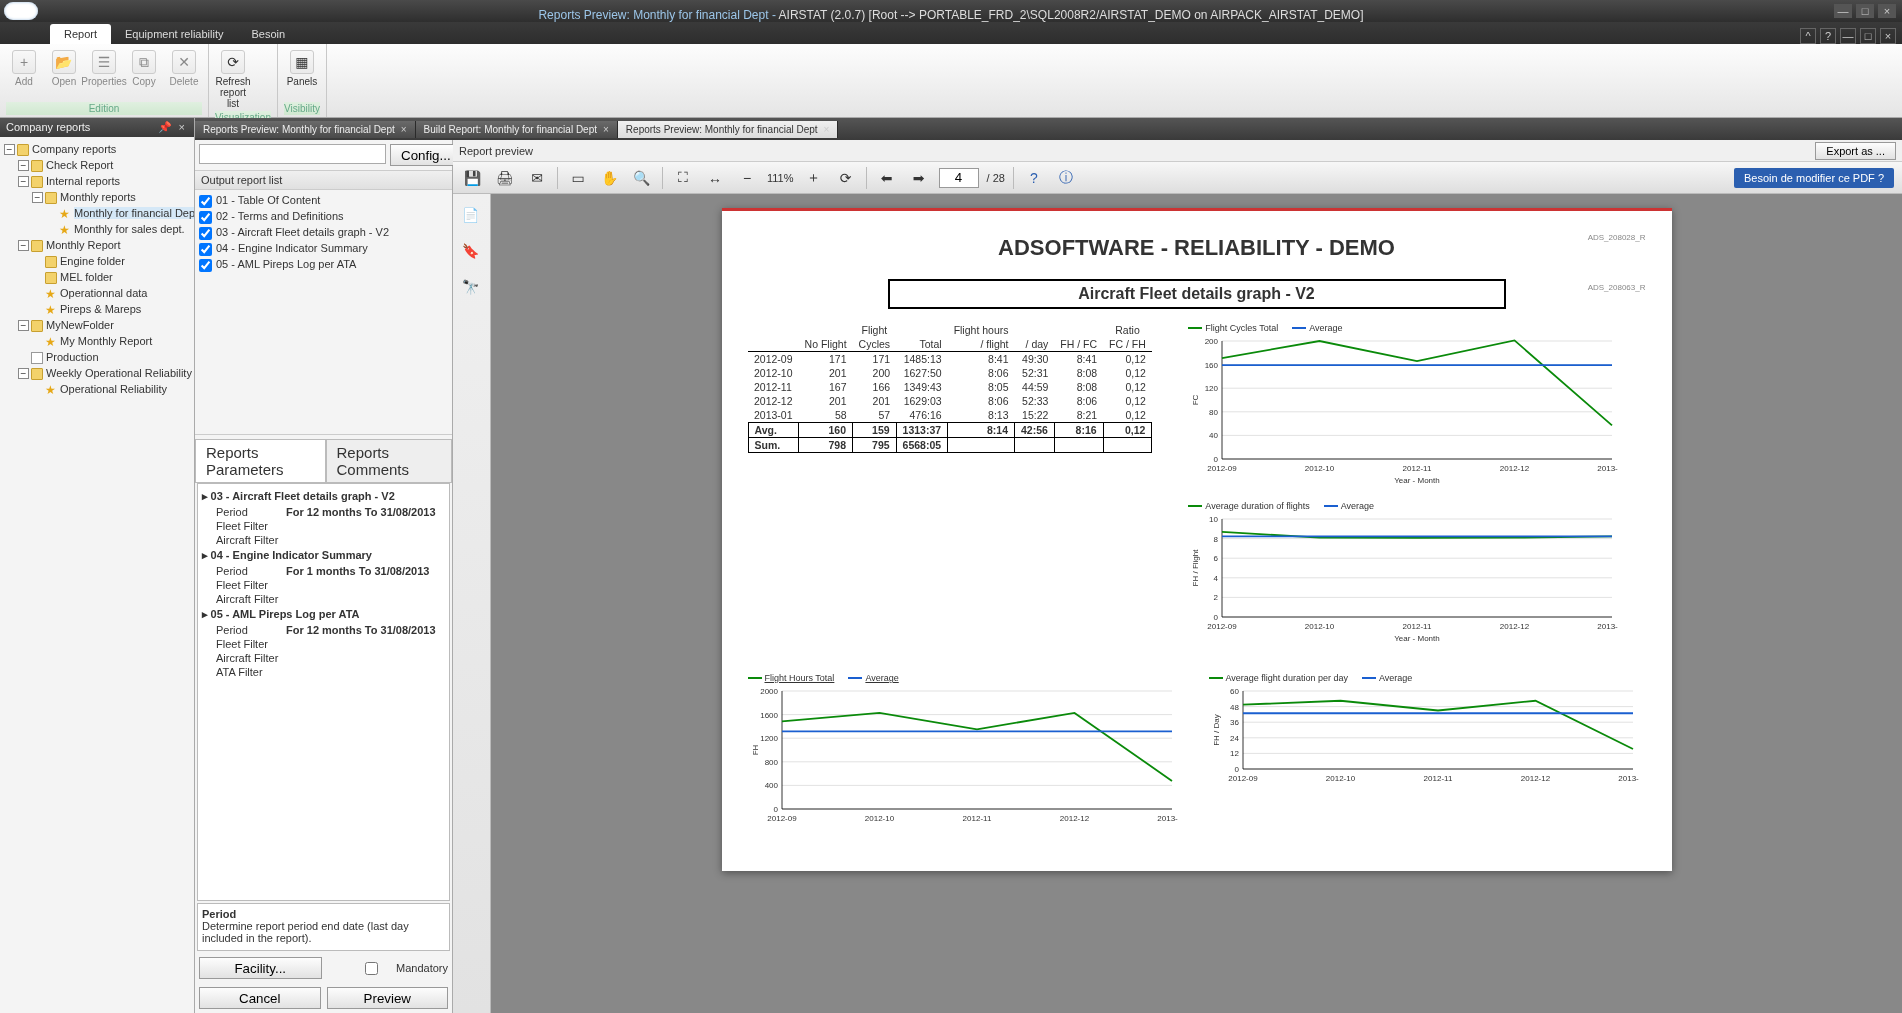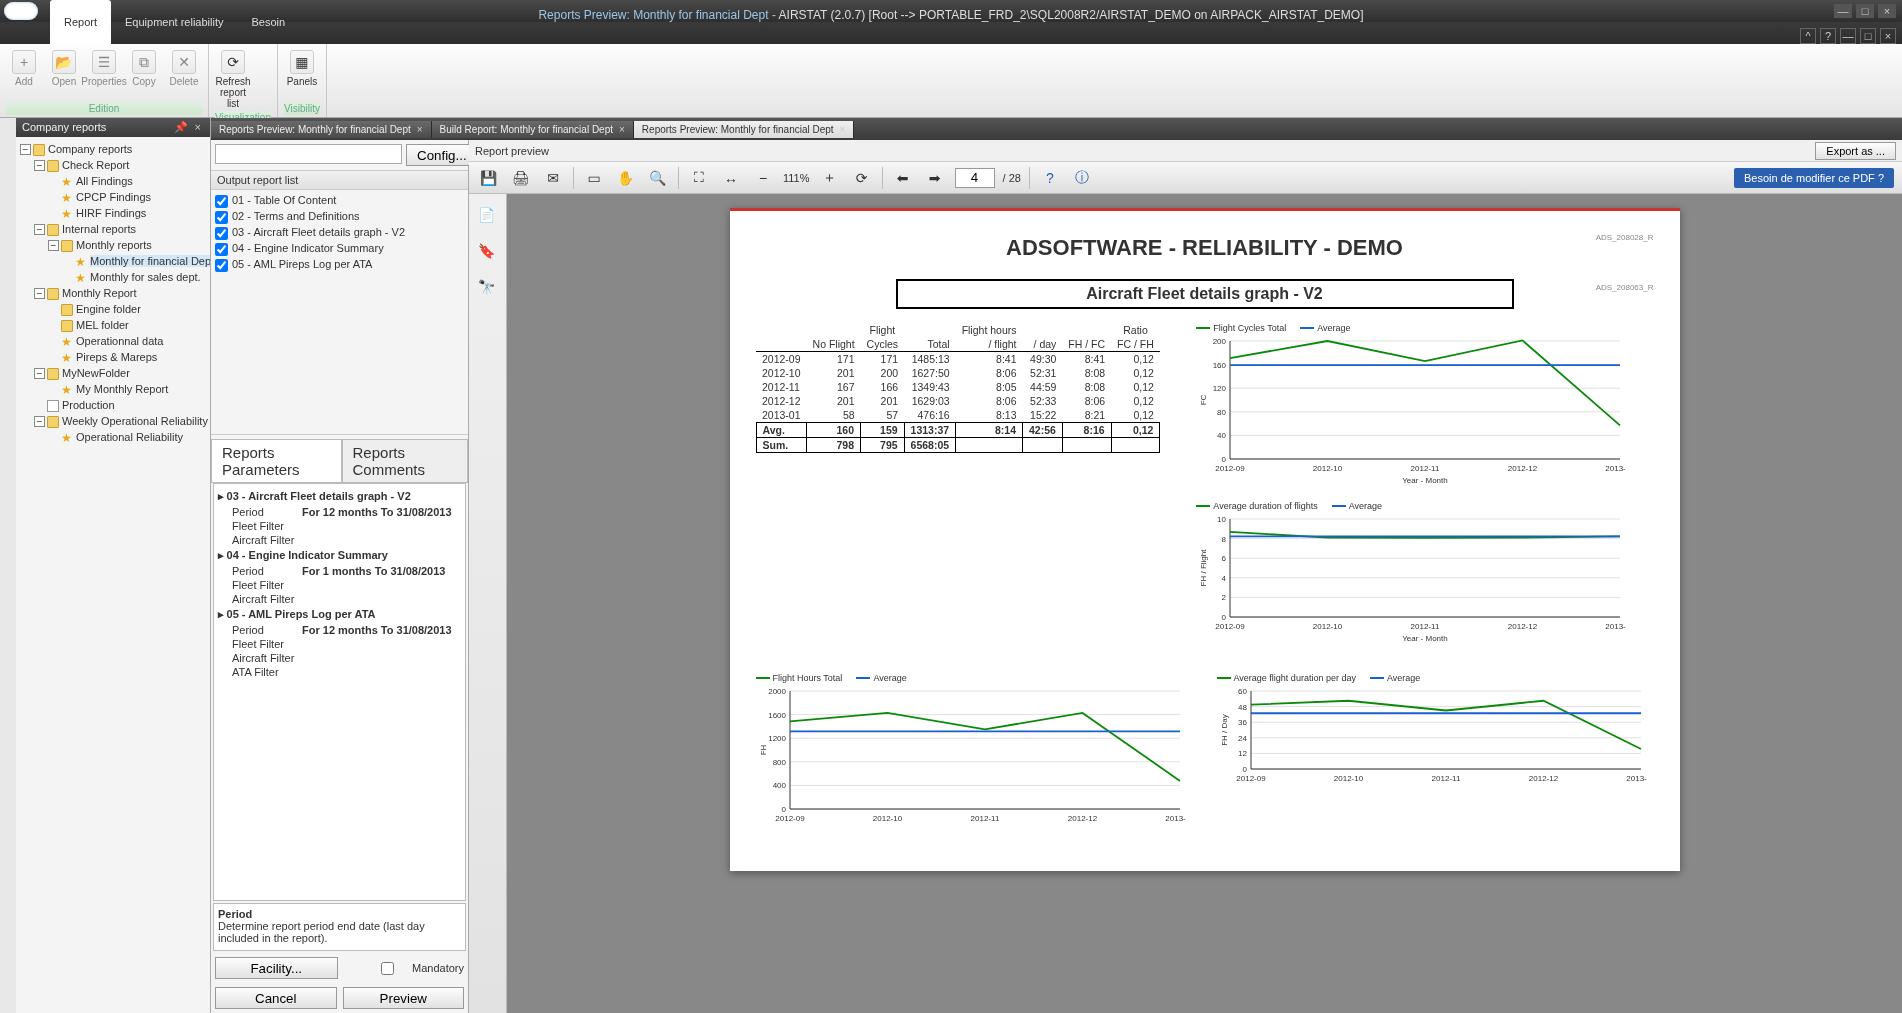--- a/index.html
+++ b/index.html
@@ -6,35 +6,35 @@
 body { background: #e8e8e8; width: 1902px; height: 1013px; overflow: hidden; font-size: 11px; color: #333; }
 
 .titlebar { height: 22px; background: linear-gradient(#4a4a4a,#2e2e2e); display:flex; align-items:center; justify-content:center; position:relative;}
 .titlebar .logo { position:absolute; left:4px; top:2px; width:34px; height:18px; background:#fff; border-radius:10px; box-shadow:inset 0 0 3px #9bd;}
 .titlebar .title-text { color:#9cc6e9; font-size:12px;margin-top:8px; }
 .titlebar .title-text .suffix { color:#ddd; }
 .titlebar .win-controls { position:absolute; right:6px; display:flex; gap:4px; }
 .titlebar .win-controls span { width:18px; height:14px; background:#555; color:#ccc; display:flex; align-items:center; justify-content:center; font-size:11px; cursor:pointer;}
 
 .ribbon-tabs { height:22px; background:linear-gradient(#3a3a3a,#2d2d2d); display:flex; align-items:flex-end; padding-left:50px; gap:0; position:relative;}
-.ribbon-tabs .rtab { padding:16px 14px; color:#ddd; font-size:11px; cursor:pointer; }
+.ribbon-tabs .rtab { padding:4px 14px; color:#ddd; font-size:11px; cursor:pointer; }
 .ribbon-tabs .rtab.active { background:#fff; color:#333; border-radius:3px 3px 0 0; }
 .ribbon-tabs .right-caret { position:absolute; right:6px; color:#ccc; display:flex; gap:4px;}
 .ribbon-tabs .right-caret span{ width:16px; height:16px; border:1px solid #666; display:flex; align-items:center; justify-content:center; cursor:pointer;}
 
 .ribbon { height:74px; background:linear-gradient(#fdfdfd,#e5e5e5); border-bottom:1px solid #aaa; display:flex; }
 .ribbon .group { border-right:1px solid #c8c8c8; padding:4px 6px 2px 6px; display:flex; flex-direction:column; }
 .ribbon .group .btns { display:flex; gap:4px; }
 .ribbon .bigbtn { width:36px; display:flex; flex-direction:column; align-items:center; justify-content:flex-start; color:#888; cursor:pointer; padding:2px;}
 .ribbon .bigbtn .ic { width:24px; height:24px; border:1px solid #ccc; background:linear-gradient(#f8f8f8,#eaeaea); border-radius:3px; margin-bottom:2px; display:flex; align-items:center; justify-content:center; font-size:14px;}
 .ribbon .bigbtn span.lbl { font-size:10px; text-align:center; line-height:1.1; }
 .ribbon .bigbtn.enabled { color:#333; }
 .ribbon .group .gtitle { font-size:10px; color:#6a8; text-align:center; margin-top:auto; background:linear-gradient(#e0f0e0,#d0e8d0); padding:1px 0;}
 
-.workspace { display:flex; height:calc(1013px - 22px - 22px - 74px);padding-left:16px; }
+.workspace { display:flex; height:calc(1013px - 22px - 22px - 74px); }
 
 .side-panel { width:195px; background:#f4f4f4; border-right:1px solid #aaa; display:flex; flex-direction:column;}
 .side-panel .sp-head { background:linear-gradient(#555,#3a3a3a); color:#eee; font-size:11px; padding:3px 6px; display:flex; justify-content:space-between;}
 .side-panel .sp-head .xbtn { cursor:pointer; color:#ccc; padding:0 3px;}
 .tree { padding:4px 2px; font-size:11px; overflow:auto; flex:1;}
 .tree ul { list-style:none; padding-left:14px; }
 .tree > ul { padding-left:2px;}
 .tree li { line-height:16px; white-space:nowrap; }
 .tree .tog { display:inline-block; width:11px; height:11px; border:1px solid #888; text-align:center; line-height:9px; font-size:10px; margin-right:2px; cursor:pointer; background:#fff;}
 .tree .ic { display:inline-block; width:12px; height:12px; margin-right:3px; vertical-align:middle;}
@@ -186,25 +186,21 @@
 <div class="workspace">
 
   <div class="side-panel">
     <div class="sp-head">
       <span>Company reports</span>
       <span><span class="xbtn">📌</span><span class="xbtn">×</span></span>
     </div>
     <div class="tree" id="tree">
         <ul>
           <li><span class="tog">−</span><span class="ic folder"></span><span>Company reports</span><ul>
-              <li><span class="tog">−</span><span class="ic folder"></span><span>Check Report</span><ul>
-                  <li><span style="display:inline-block;width:13px;"></span><span class="ic star">★</span><span>All Findings</span></li>
-                  <li><span style="display:inline-block;width:13px;"></span><span class="ic star">★</span><span>CPCP Findings</span></li>
-                  <li><span style="display:inline-block;width:13px;"></span><span class="ic star">★</span><span>HIRF Findings</span></li>
-                </ul></li>
+              <li><span class="tog">−</span><span class="ic folder"></span><span>Check Report</span></li>
               <li><span class="tog">−</span><span class="ic folder"></span><span>Internal reports</span><ul>
                   <li><span class="tog">−</span><span class="ic folder"></span><span>Monthly reports</span><ul>
                       <li><span style="display:inline-block;width:13px;"></span><span class="ic star">★</span><span class="sel">Monthly for financial Dept</span></li>
                       <li><span style="display:inline-block;width:13px;"></span><span class="ic star">★</span><span>Monthly for sales dept.</span></li>
                     </ul></li>
                 </ul></li>
               <li><span class="tog">−</span><span class="ic folder"></span><span>Monthly Report</span><ul>
                   <li><span style="display:inline-block;width:13px;"></span><span class="ic folder"></span><span>Engine folder</span></li>
                   <li><span style="display:inline-block;width:13px;"></span><span class="ic folder"></span><span>MEL folder</span></li>
                   <li><span style="display:inline-block;width:13px;"></span><span class="ic star">★</span><span>Operationnal data</span></li>
@@ -516,21 +512,21 @@
                         <text x="424" y="116" text-anchor="middle">2013-01</text>
                         <text x="229" y="128" text-anchor="middle">Year - Month</text>
                         <text x="10" y="55" text-anchor="middle" transform="rotate(-90 10 55)">FH / Flight</text>
                         <path d="M34 18.936000000000007 L131.5 24.620000000000005 L229 24.81599999999999 L326.5 24.620000000000005 L424 23.44399999999999 " stroke="#0a8a0a" stroke-width="1.8" fill="none"></path>
                         <path d="M34 23.34599999999999 L131.5 23.34599999999999 L229 23.34599999999999 L326.5 23.34599999999999 L424 23.34599999999999 " stroke="#1a5fd0" stroke-width="1.8" fill="none"></path>
                       </svg></div>
               </div>
             </div>
 
             <div class="lower-row">
-              <div style="flex:1;">
+              <div style="flex:1;text-decoration:underline;">
                 <div class="mini-chart" id="chart2"><div class="legend">
                         <div class="li"><div class="sw" style="background:#0a8a0a"></div>Flight Hours Total</div>
                         <div class="li"><div class="sw" style="background:#1a5fd0"></div>Average</div>
                       </div><svg width="430" height="150">
                         <line class="grid" x1="34" x2="424" y1="124" y2="124"></line>
                         <text x="30" y="127" text-anchor="end">0</text>
                         <line class="grid" x1="34" x2="424" y1="100.4" y2="100.4"></line>
                         <text x="30" y="103.4" text-anchor="end">400</text>
                         <line class="grid" x1="34" x2="424" y1="76.8" y2="76.8"></line>
                         <text x="30" y="79.8" text-anchor="end">800</text>

